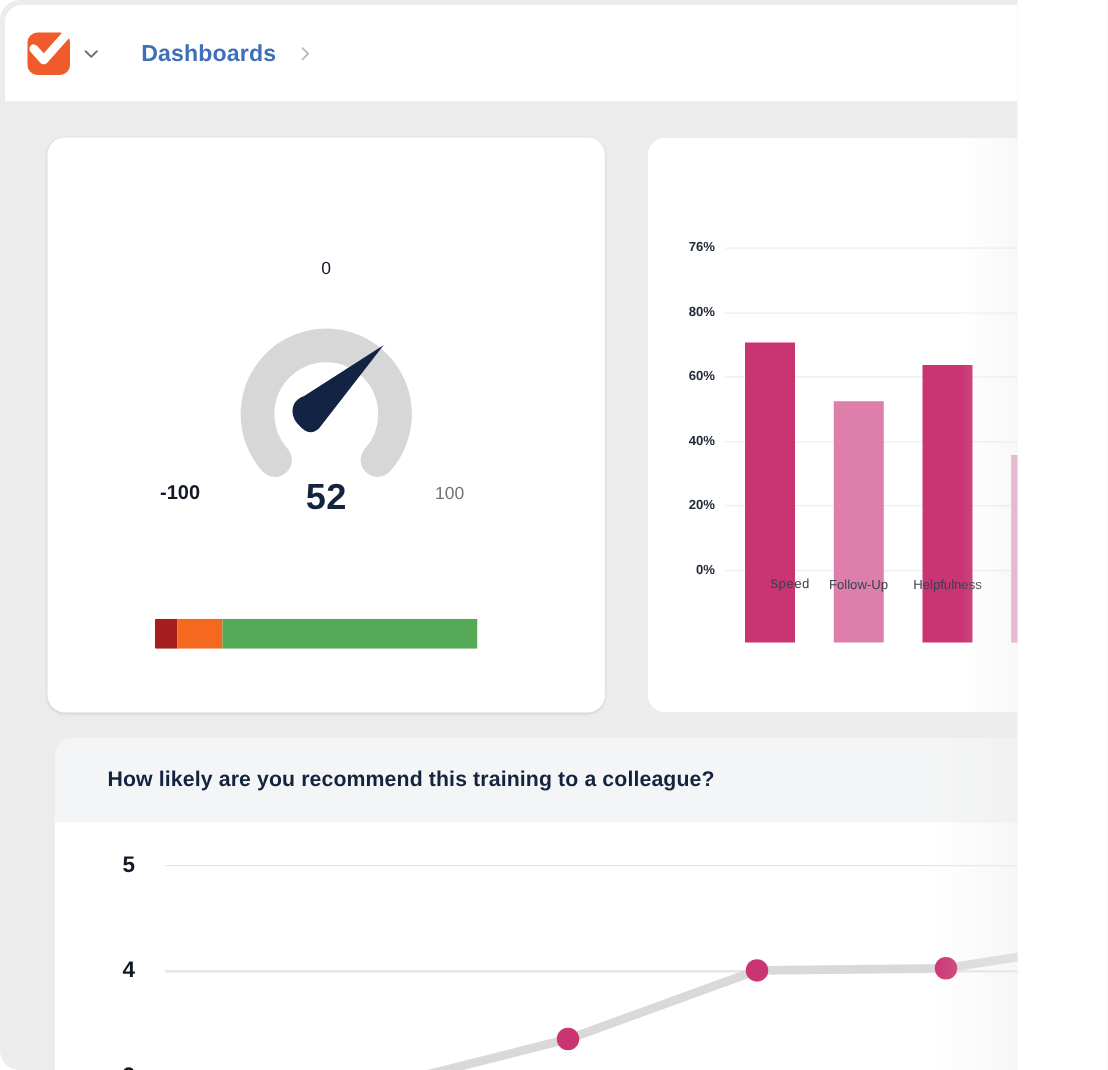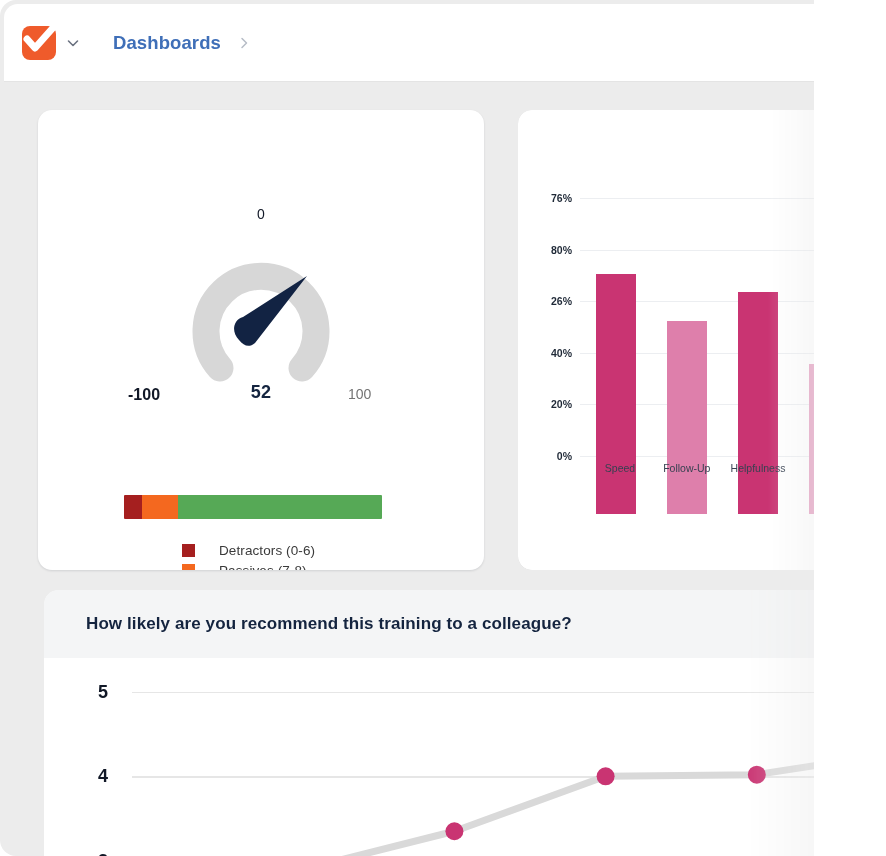--- a/index.html
+++ b/index.html
@@ -106,21 +106,21 @@
   }
   #gauge-svg { position: absolute; left: 143px; top: 22px; }
 
   #gauge-scale {
     position: absolute; left: 0; top: 272px; width: 446px; height: 34px;
   }
   .scale-min { position: absolute; left: 90px; top: 4px; font-size: 16px; color: #111827; font-weight: 600; }
   .scale-max { position: absolute; left: 310px; top: 4px; font-size: 14px; color: #737373; font-weight: 400; }
   .scale-value {
     position: absolute; left: 0; top: 0; width: 446px; text-align: center;
-    font-size: 18px; font-weight: 700; color: #14243f; letter-spacing: .3px;
+    font-size: 29px; font-weight: 700; color: #14243f; letter-spacing: .3px;
   }
 
   #nps-stackbar {
     position: absolute; left: 86px; top: 385px; width: 258px; height: 24px;
     display: flex; border-radius: 1px; overflow: hidden;
   }
   #nps-stackbar > div { height: 100%; }
 
   #nps-legend { position: absolute; left: 144px; top: 430px; }
   .legend-row { display: flex; align-items: center; height: 20px; }
@@ -216,49 +216,39 @@
       <div id="gauge-scale">
         <span class="scale-min">-100</span>
         <span class="scale-value">52</span>
         <span class="scale-max">100</span>
       </div>
 
       <div id="nps-stackbar">
           <div style="width: 7%; background: rgb(165, 31, 31);"></div>
           <div style="width: 14%; background: rgb(244, 104, 31);"></div>
           <div style="width: 79%; background: rgb(86, 169, 86);"></div>
-        </div>
-      <div id="nps-legend">
-          <div class="legend-row">
-            <span class="legend-sw" style="background: rgb(165, 31, 31);"></span>
-            <span class="legend-lb">Detractors (0-6)</span>
-          </div>
-          <div class="legend-row">
-            <span class="legend-sw" style="background: rgb(244, 104, 31);"></span>
-            <span class="legend-lb">Passives (7-8)</span>
-          </div>
         </div>
     </div>
 
     <div class="card" id="card-bars">
       <div id="bars-plot">
           <div class="ytick" style="top: 258px;">0%</div>
           <div class="gridline" style="top: 258px;"></div>
           <div class="ytick" style="top: 206.4px;">20%</div>
           <div class="gridline" style="top: 206.4px;"></div>
           <div class="ytick" style="top: 154.8px;">40%</div>
           <div class="gridline" style="top: 154.8px;"></div>
-          <div class="ytick" style="top: 103.2px;">26%</div>
+          <div class="ytick" style="top: 103.2px;">60%</div>
           <div class="gridline" style="top: 103.2px;"></div>
           <div class="ytick" style="top: 51.6px;">80%</div>
           <div class="gridline" style="top: 51.6px;"></div>
           <div class="ytick" style="top: 0px;">76%</div>
           <div class="gridline" style="top: 0px;"></div>
           <div class="bar" style="left: 59.6px; height: 239.94px; bottom: 4px; background: rgb(201, 52, 114);"></div>
-          <div class="xlabel" style="left: 44px;">Speed</div>
+          <div class="xlabel" style="left: 56px; font-family: Liberation Mono, monospace;">Speed</div>
           <div class="bar" style="left: 130.8px; height: 193.5px; bottom: 4px; background: rgb(222, 127, 171);"></div>
           <div class="xlabel" style="left: 110.8px;">Follow-Up</div>
           <div class="bar" style="left: 202px; height: 221.88px; bottom: 4px; background: rgb(201, 52, 114);"></div>
           <div class="xlabel" style="left: 182px;">Helpfulness</div>
           <div class="bar" style="left: 273.2px; height: 149.64px; bottom: 4px; background: rgb(228, 156, 191);"></div>
           <div class="xlabel" style="left: 253.2px;">Clarity</div>
           <div class="xlabel" style="left: 324.4px;">Fr</div>
         </div>
     </div>
 

